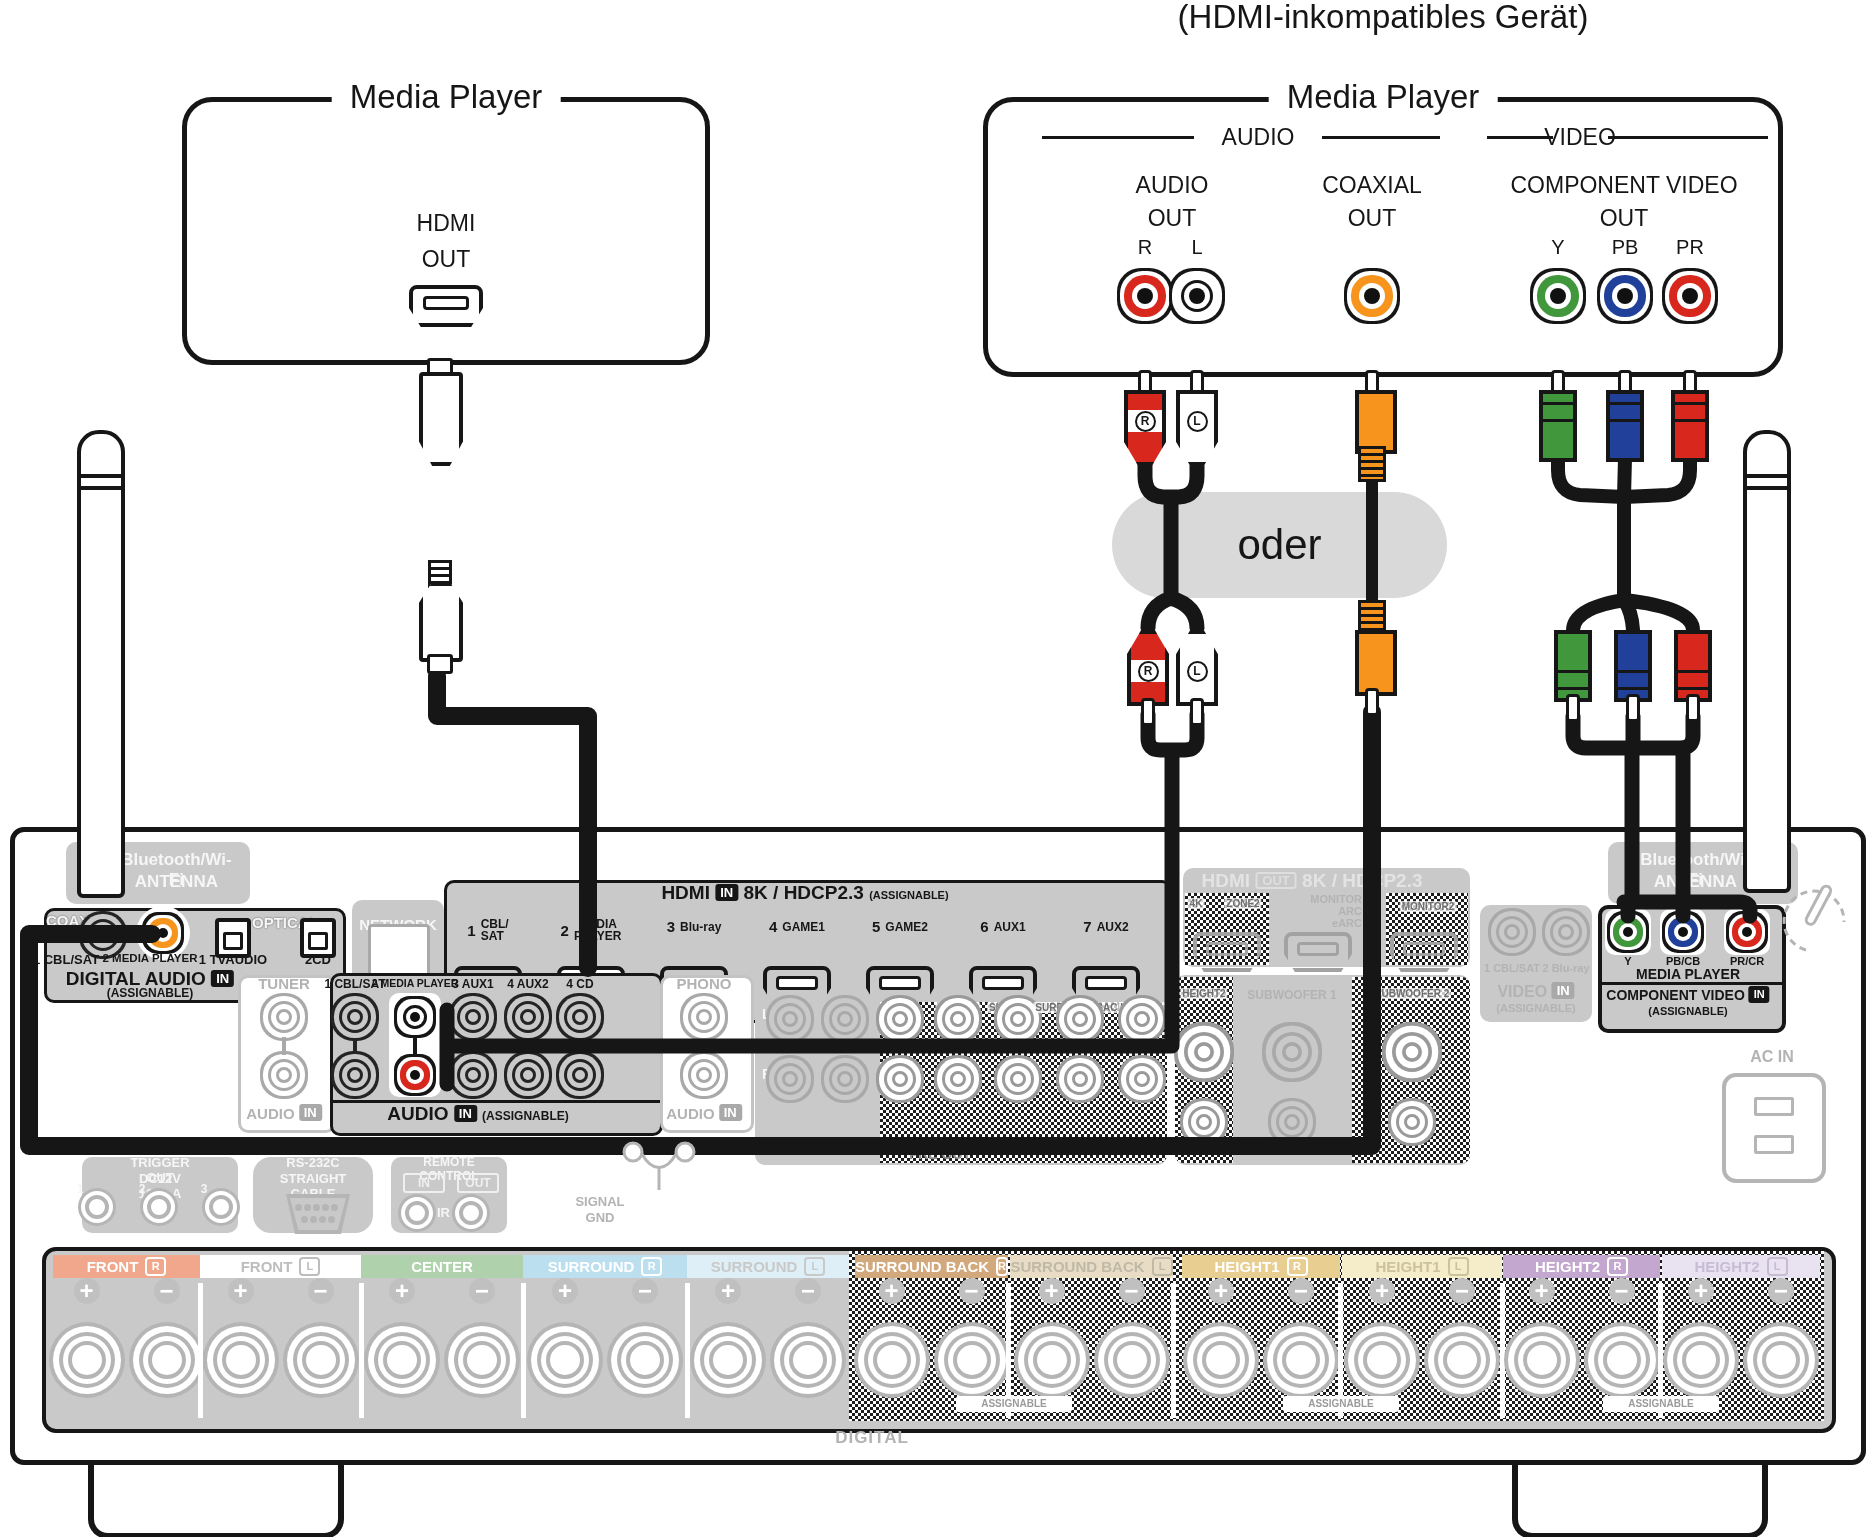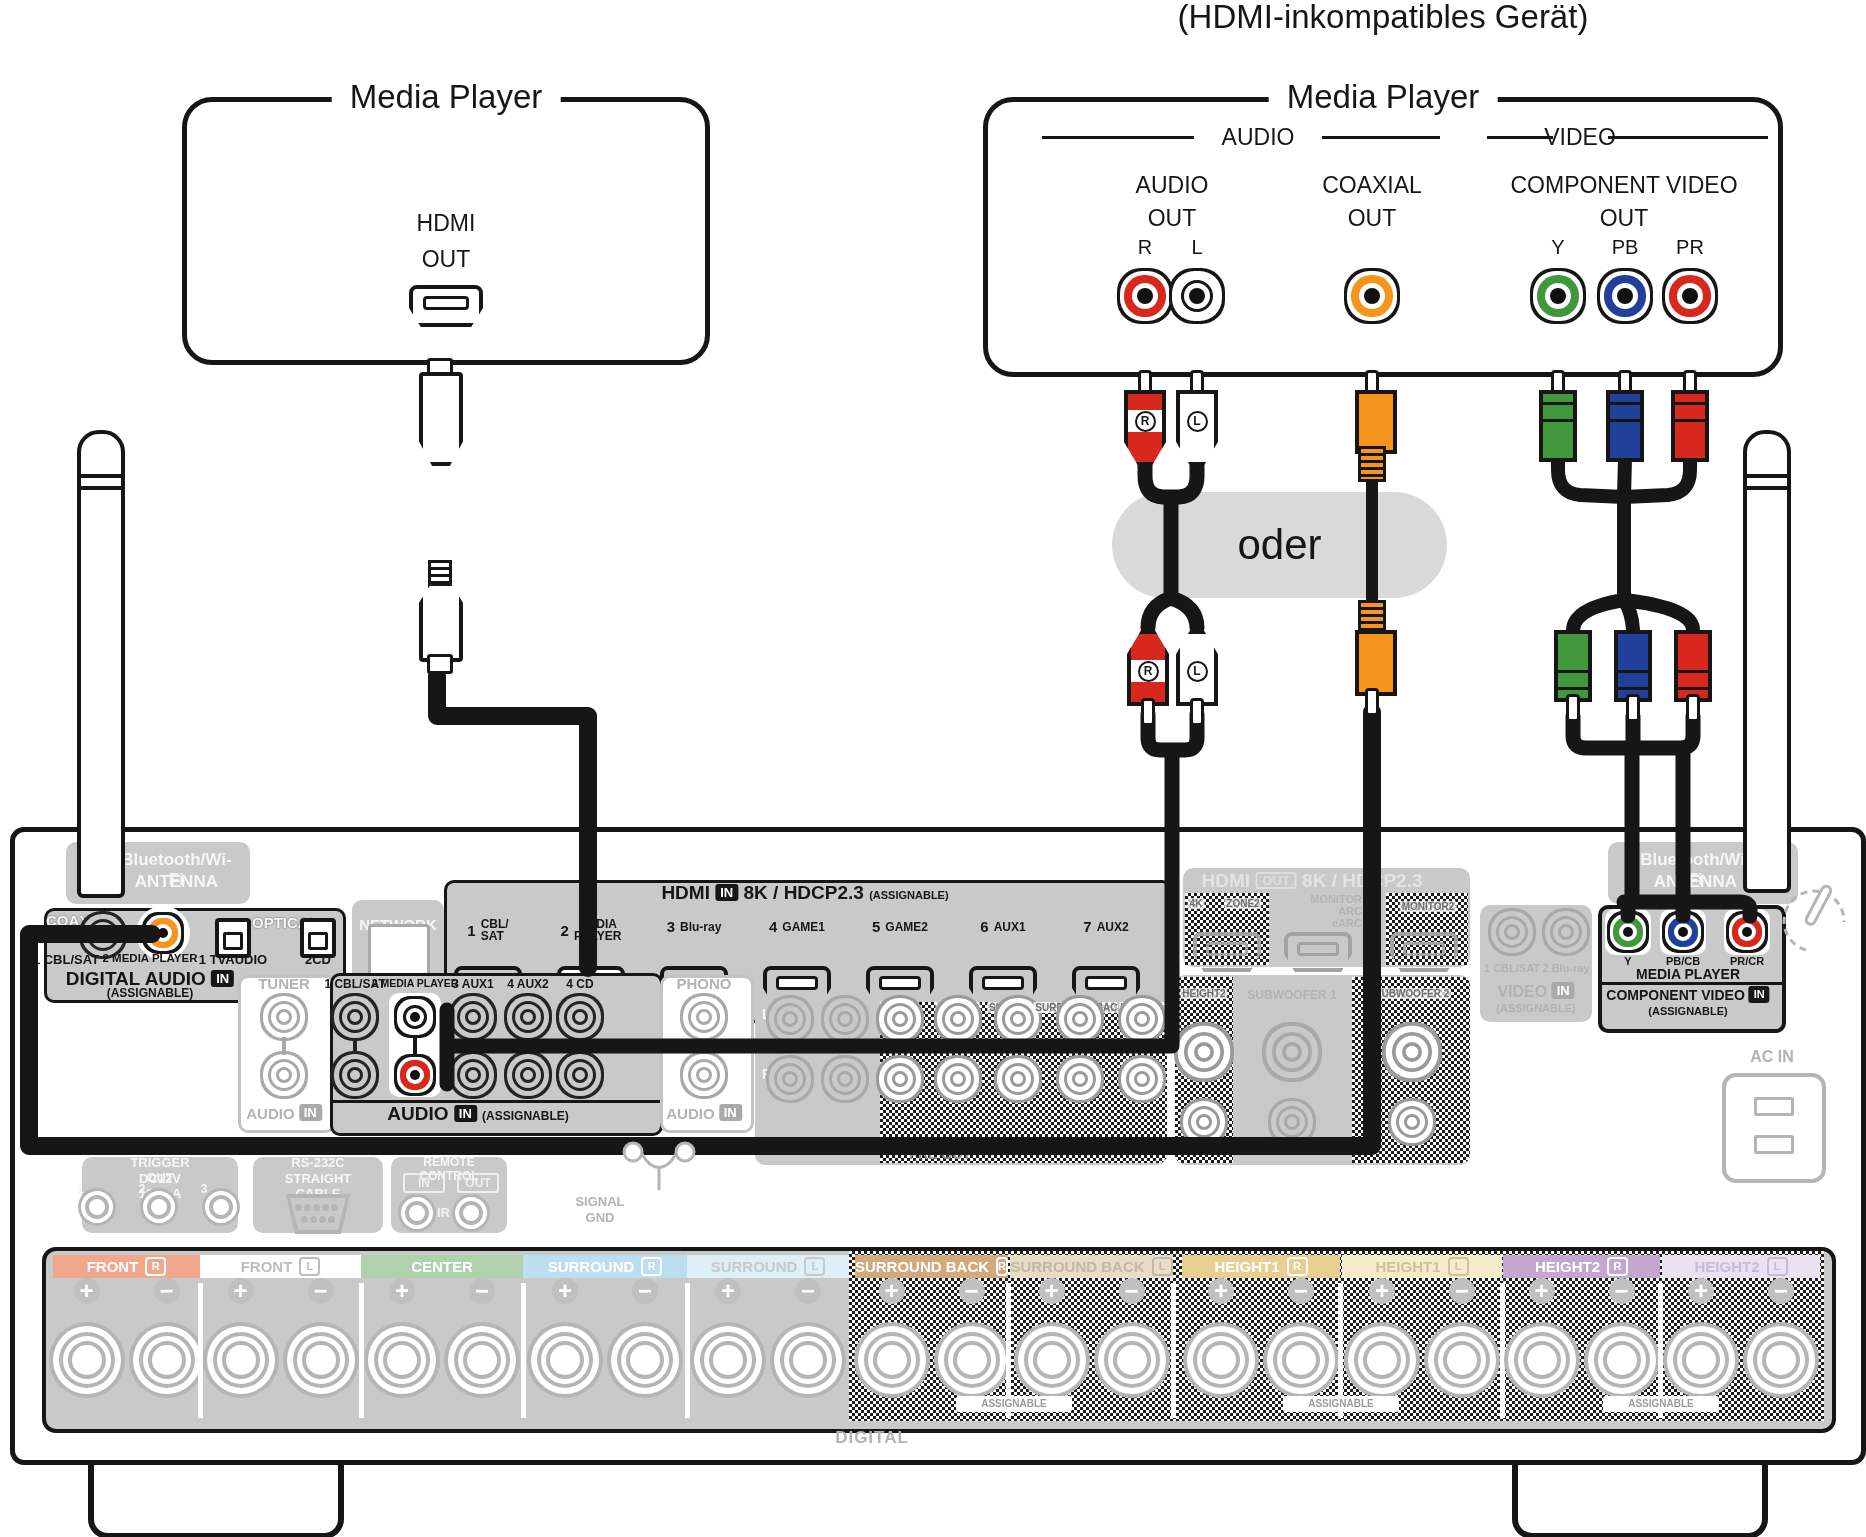--- a/index.html
+++ b/index.html
@@ -397,21 +397,21 @@
     <div class="ctr wh abs" style="left:50%;top:-2px;font-weight:bold;font-size:13px;">TRIGGER OUT</div>
     <div class="ctr wh abs" style="left:50%;top:14px;font-weight:bold;font-size:13px;">DC12V 100mA MAX.</div>
   </div>
   <div class="minij" style="left:97px;top:1207px;"></div>
   <div class="minij" style="left:159px;top:1207px;"></div>
   <div class="minij" style="left:221px;top:1207px;"></div>
   <div class="ctr abs wh" style="left:80px;top:1182px;font-weight:bold;font-size:12px;">1</div>
   <div class="ctr abs wh" style="left:142px;top:1182px;font-weight:bold;font-size:12px;">2</div>
   <div class="ctr abs wh" style="left:204px;top:1182px;font-weight:bold;font-size:12px;">3</div>
 
-  <div class="gray-panel" style="left:253px;top:1157px;width:130px;height:76px;">
+  <div class="gray-panel" style="left:253px;top:1157px;width:120px;height:76px;border-radius:18px;">
     <div class="ctr wh abs" style="left:50%;top:-2px;font-weight:bold;font-size:13px;">RS-232C</div>
     <div class="ctr wh abs" style="left:50%;top:14px;font-weight:bold;font-size:13px;">STRAIGHT CABLE</div>
   </div>
   <div class="abs" id="dsub" style="left:286px;top:1194px;width:64px;height:40px;">
     <div style="position:absolute;inset:0;background:#b5b5b5;clip-path:polygon(0 0,100% 0,86% 100%,14% 100%);"></div>
     <div style="position:absolute;inset:4px;background:#c9c9c9;clip-path:polygon(0 0,100% 0,85% 100%,15% 100%);"></div>
   <div style="position:absolute;left:9px;top:10px;width:7px;height:7px;border-radius:50%;background:#b5b5b5;"></div>
       <div style="position:absolute;left:18px;top:10px;width:7px;height:7px;border-radius:50%;background:#b5b5b5;"></div>
       <div style="position:absolute;left:27px;top:10px;width:7px;height:7px;border-radius:50%;background:#b5b5b5;"></div>
       <div style="position:absolute;left:36px;top:10px;width:7px;height:7px;border-radius:50%;background:#b5b5b5;"></div>

